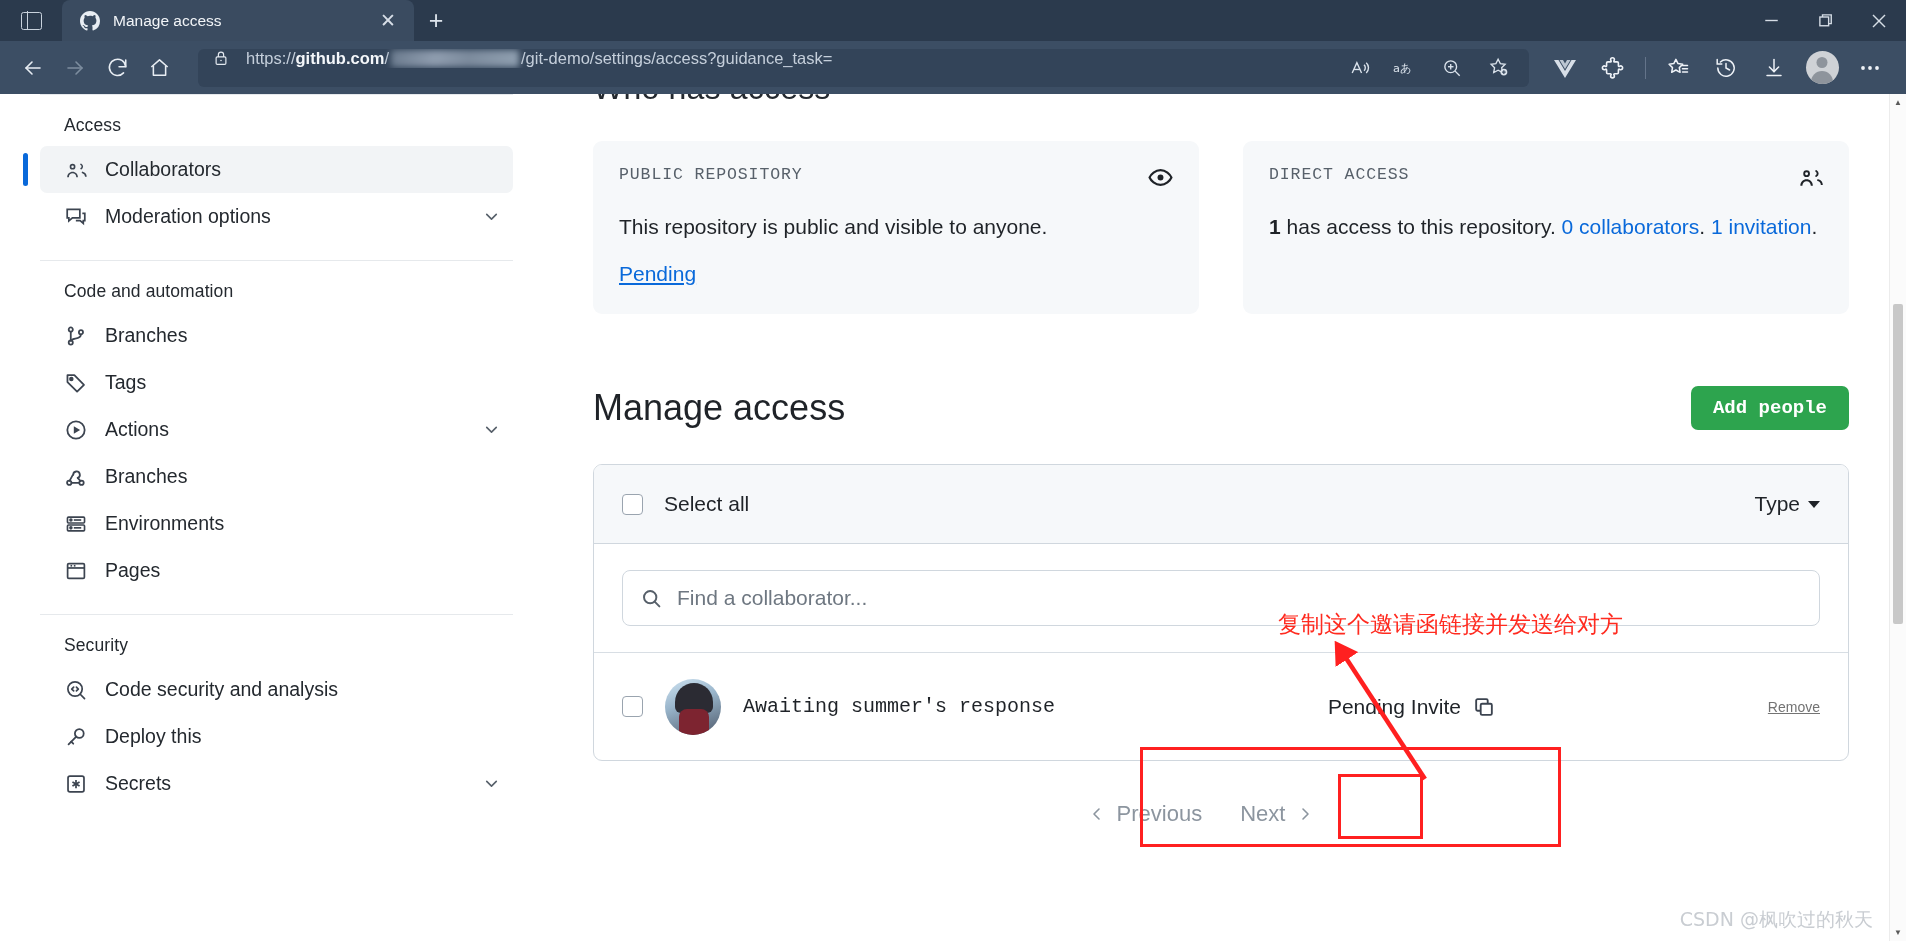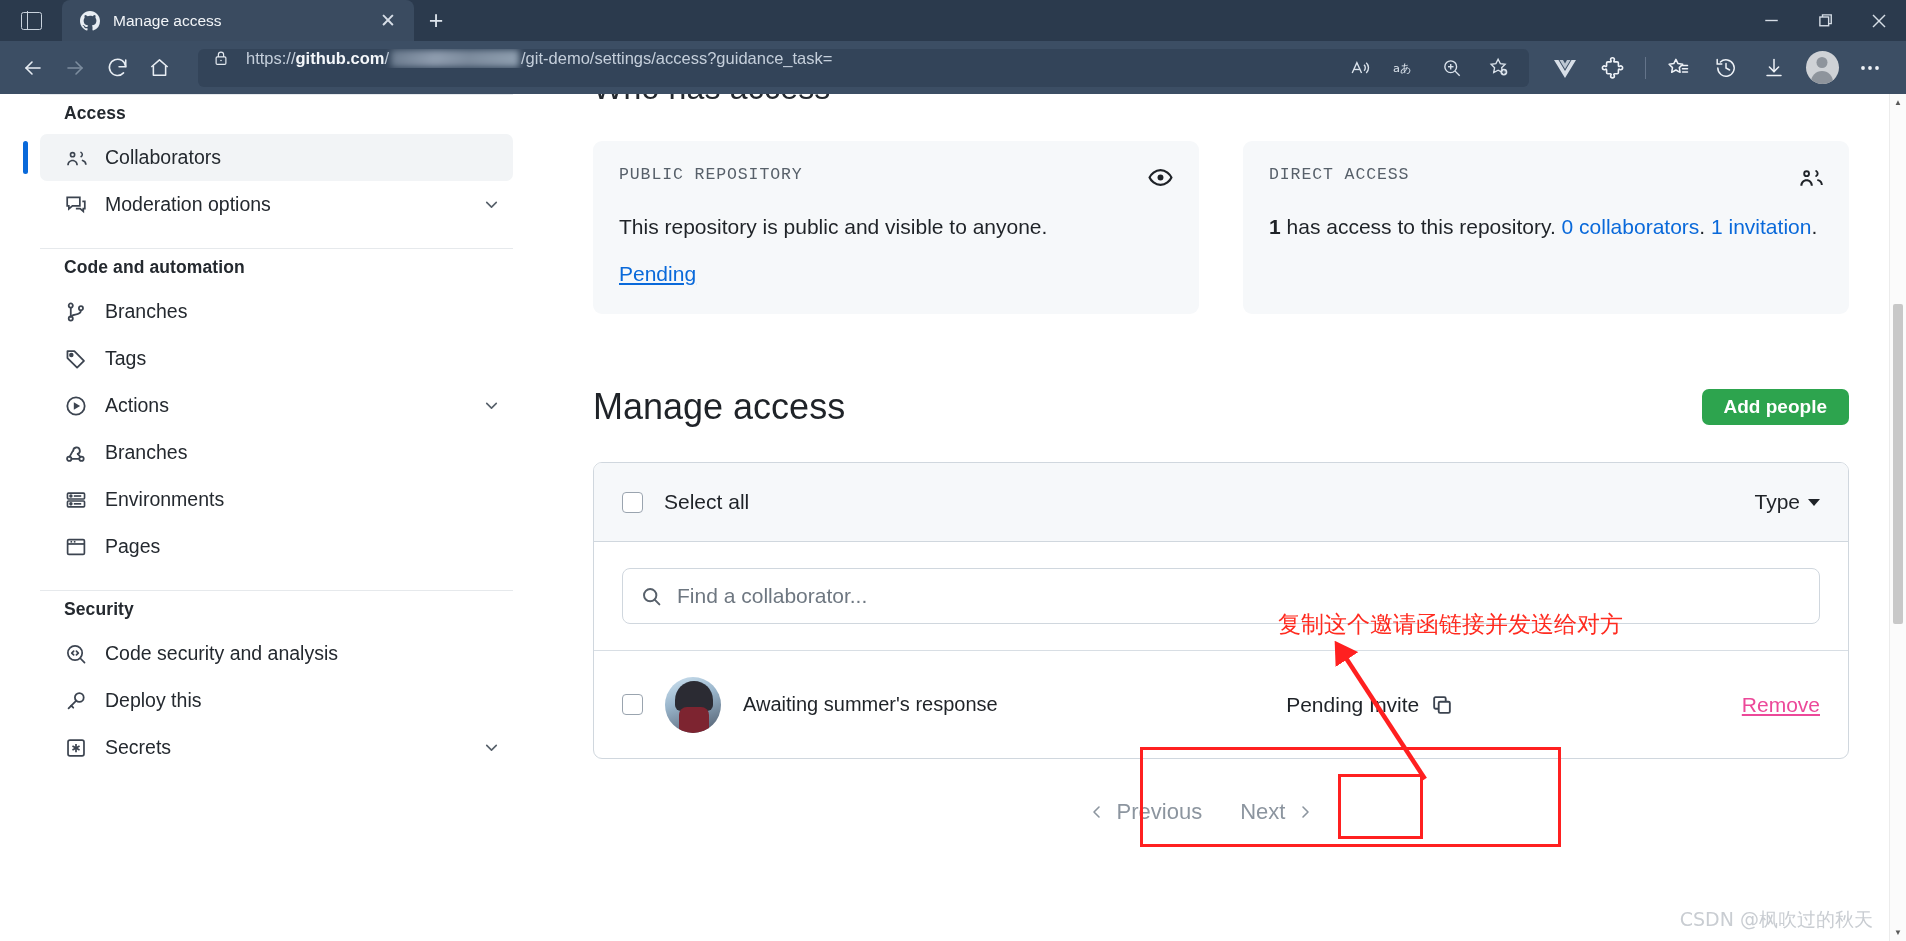--- a/index.html
+++ b/index.html
@@ -110,22 +110,22 @@
     flex: 1; background: #fff; position: relative; display: flex; overflow: hidden;
   }
   .page-inner { flex: 1; display: flex; position: relative; }
 
   
   .gh-sidebar {
     width: 553px; flex: 0 0 553px; padding: 0 40px 0 40px; position: relative;
   }
   .side-divider { height: 1px; background: #e6e9ec; margin: 0; }
   .side-section-title {
-    font-size: 17.5px; color: #24292f; font-weight: 700;
-    padding: 8px 0 10px 24px; letter-spacing: .1px;
+    font-size: 17.5px; color: #24292f; font-weight: 400;
+    padding: 8px 0 10px 24px; letter-spacing: .1px; margin-top: 12px;
   }
   .side-item {
     display: flex; align-items: center; height: 47px; border-radius: 7px;
     padding: 0 13px 0 24px; position: relative; color: #24292f;
   }
   .side-item.active { background: #f2f4f6; }
   .side-item.active::before {
     content: ""; position: absolute; left: -17px; top: 7px; bottom: 7px;
     width: 5px; border-radius: 3px; background: #0969da;
   }
@@ -164,22 +164,22 @@
   .gh-link { color: #0969da; text-decoration: none; }
   .manage-link { display: inline-block; margin-top: 20px; font-size: 21px; color: #0969da; }
 
   .section-head {
     display: flex; align-items: center; justify-content: space-between;
     margin: 72px 0 0 40px;
   }
   .section-title { font-size: 36px; font-weight: 400; color: #1f2328; }
   .btn-green {
     background: #2da44e; color: #fff; font-size: 19px; font-weight: 600;
-    border: none; border-radius: 7px; padding: 0 22px; height: 36px;
-    display: flex; align-items: center; cursor: pointer;
+    border: none; border-radius: 7px; padding: 0 22px; height: 44px;
+    display: flex; align-items: center; cursor: pointer; font-family: Liberation Mono, monospace;
   }
 
   .collab-box {
     margin: 34px 0 0 40px; border: 1px solid #d0d7de; border-radius: 9px;
     overflow: hidden; background: #fff;
   }
   .collab-header {
     background: #f6f8fa; border-bottom: 1px solid #d0d7de;
     height: 79px; display: flex; align-items: center; padding: 0 28px;
   }
@@ -225,30 +225,30 @@
   .row-avatar::after {
     content:""; position:absolute; left: 14px; top: 30px; width: 30px; height: 30px;
     border-radius: 8px; background: #7d2430;
   }
   .row-person { margin-left: 22px; flex: 0 0 auto; }
   .name-redacted {
     width: 82px; height: 17px; border-radius: 2px; margin-bottom: 11px;
     background: linear-gradient(100deg,#bcd3ea 0%,#9dbbd8 40%,#c3d8ec 100%);
     filter: blur(2.6px);
   }
-  .row-sub { font-size: 20px; color: #1f2328; white-space: nowrap; }
+  .row-sub { font-size: 20px; color: #1f2328; white-space: nowrap; font-family: Liberation Mono, monospace; }
 
   .row-status-area {
     flex: 1; display: flex; align-items: center; justify-content: center;
     position: relative;
   }
   .pending-wrap { display: flex; align-items: center; gap: 12px; }
   .pending-label { font-size: 21px; color: #1f2328; }
   .copy-ico { color: #3c4450; display: flex; align-items: center; }
-  .remove-link { font-size: 21px; color: #ec4899; margin-left: auto; white-space: nowrap; }
+  .remove-link { font-size: 14px; color: #737373; margin-left: auto; white-space: nowrap; }
 
   .pagination {
     display: flex; align-items: center; justify-content: center; gap: 38px;
     margin-top: 40px; padding-right: 40px; padding-left: 40px;
   }
   .page-btn {
     display: flex; align-items: center; gap: 12px;
     font-size: 22px; color: #8c959f;
   }
 

